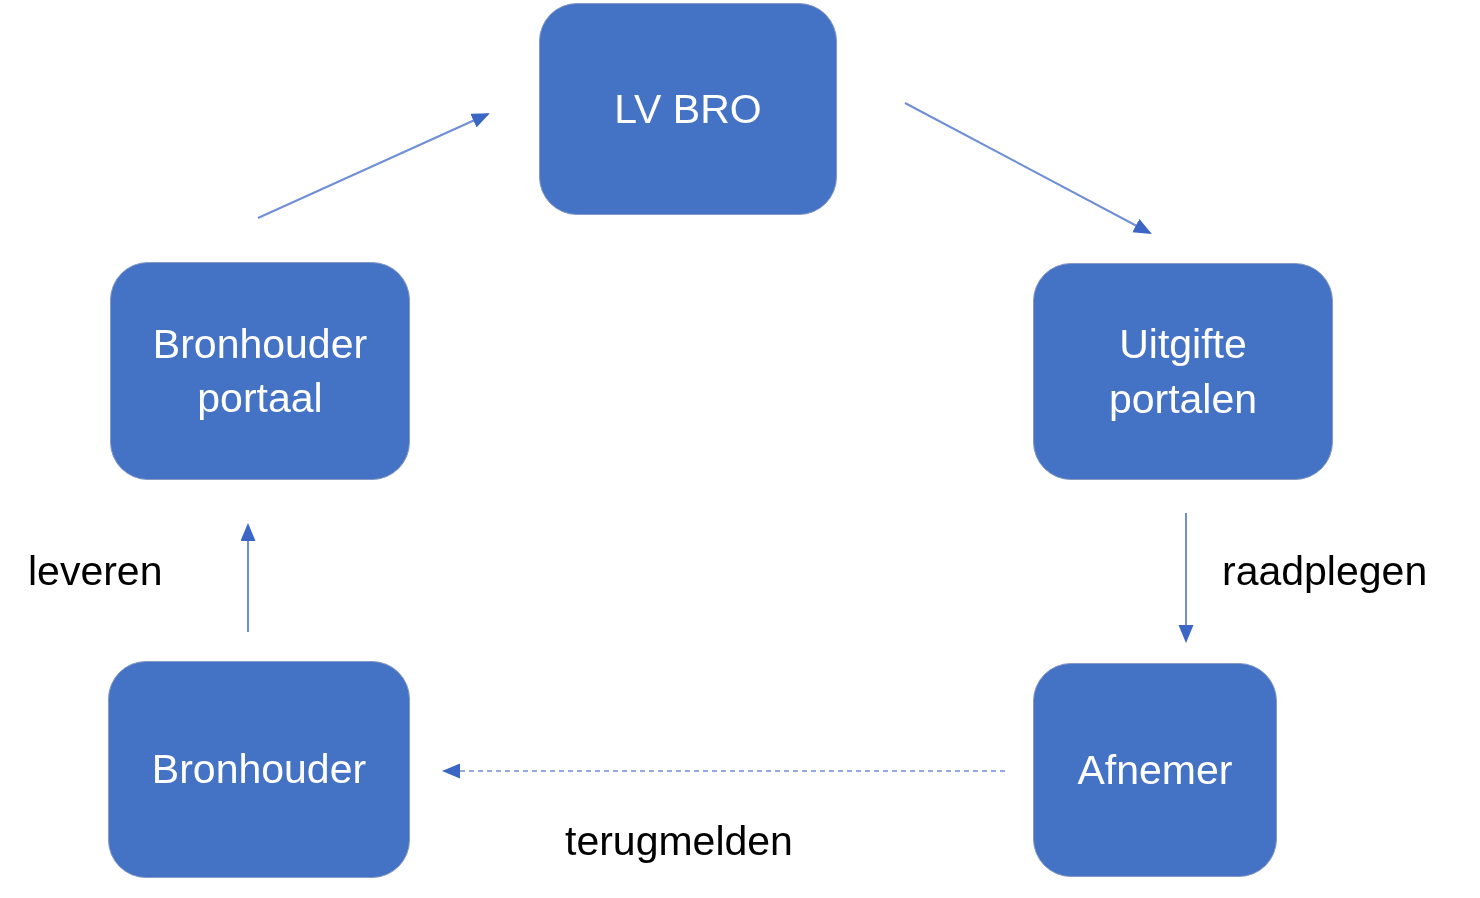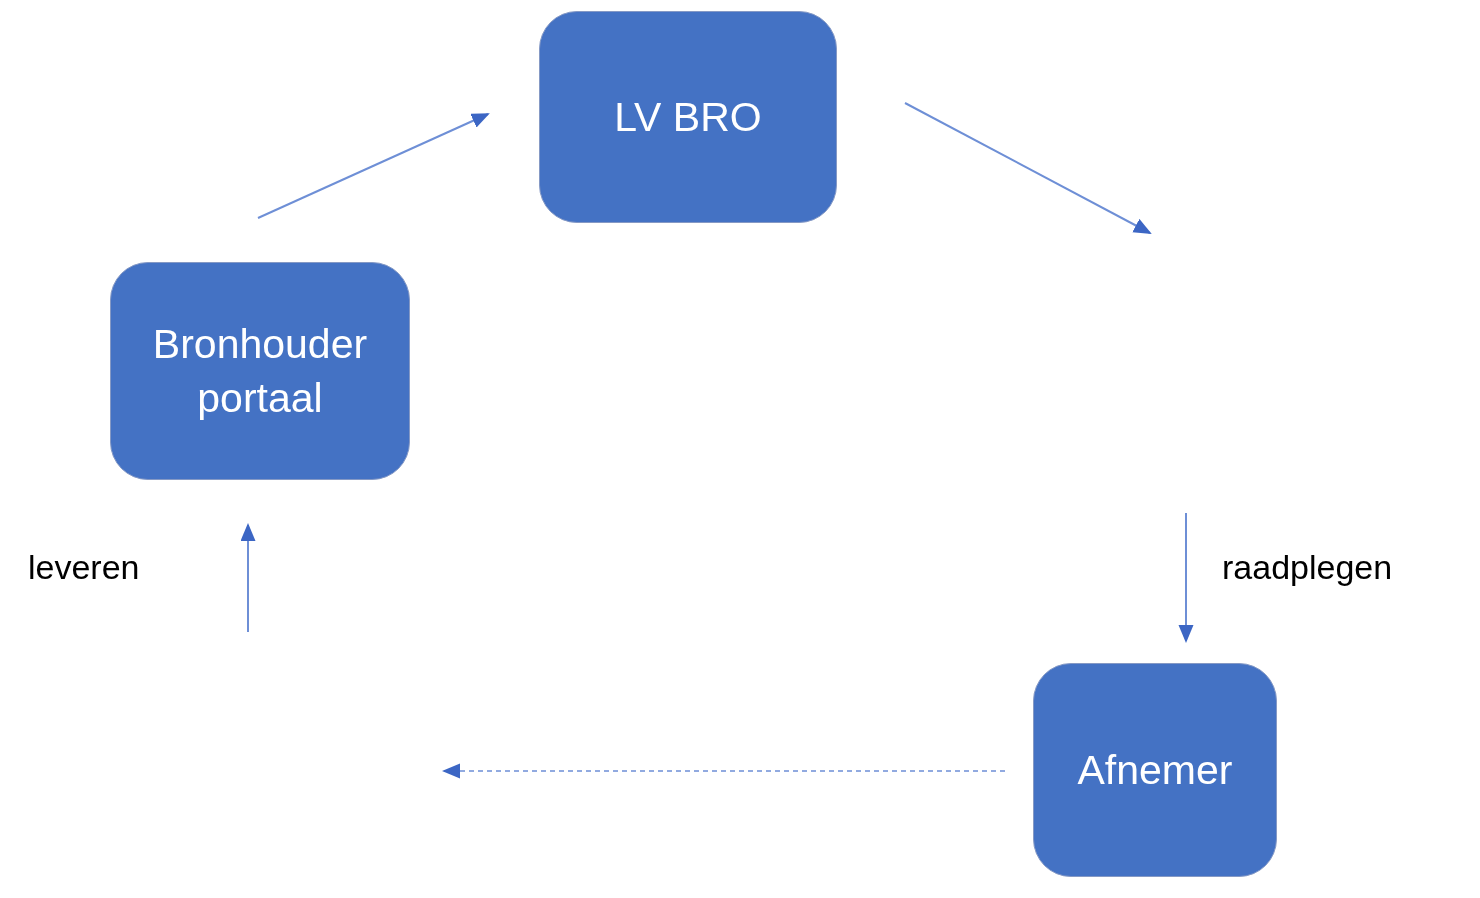--- a/index.html
+++ b/index.html
@@ -41,29 +41,29 @@
     border-radius: 38px;
     color: var(--node-text);
     display: flex;
     align-items: center;
     justify-content: center;
     text-align: center;
     font-size: 41px;
     line-height: 1.32;
     padding: 0 20px;
   }
-  .node-lv-bro            { left: 539px; top:   3px; width: 298px; height: 212px; margin-top: 8px; }
+  .node-lv-bro            { left: 539px; top:   3px; width: 298px; height: 212px; }
   .node-bronhouder-portaal{ left: 110px; top: 262px; width: 300px; height: 218px; justify-content: flex-end; }
   .node-uitgifte-portalen { left:1033px; top: 263px; width: 300px; height: 217px; }
   .node-bronhouder        { left: 108px; top: 661px; width: 302px; height: 217px; }
   .node-afnemer           { left:1033px; top: 663px; width: 244px; height: 214px; }
   .edge-label {
     position: absolute;
     color: var(--label-text);
-    font-size: 34px;
+    font-size: 41px;
     white-space: nowrap;
   }
   .label-leveren     { left:  28px; top: 548px; }
   .label-raadplegen  { left:1222px; top: 548px; text-align: center; }
   .label-terugmelden { left: 565px; top: 818px; }
 </style>
 </head>
 <body>
 
 <div class="canvas">
@@ -82,24 +82,31 @@
   </svg>
 
   <div class="node node-lv-bro">
     <span>LV BRO</span>
   </div>
 
   <div class="node node-bronhouder-portaal">
     <span>Bronhouder portaal</span>
   </div>
 
+  <div class="node node-uitgifte-portalen">
+    <span>Uitgifte portalen</span>
+  </div>
 
+  <div class="node node-bronhouder">
+    <span>Bronhouder</span>
+  </div>
 
   <div class="node node-afnemer">
     <span>Afnemer</span>
   </div>
 
   <div class="edge-label label-leveren">leveren</div>
 
   <div class="edge-label label-raadplegen">raadplegen</div>
 
+  <div class="edge-label label-terugmelden">terugmelden</div>
 
 </div>
 
 </body></html>

